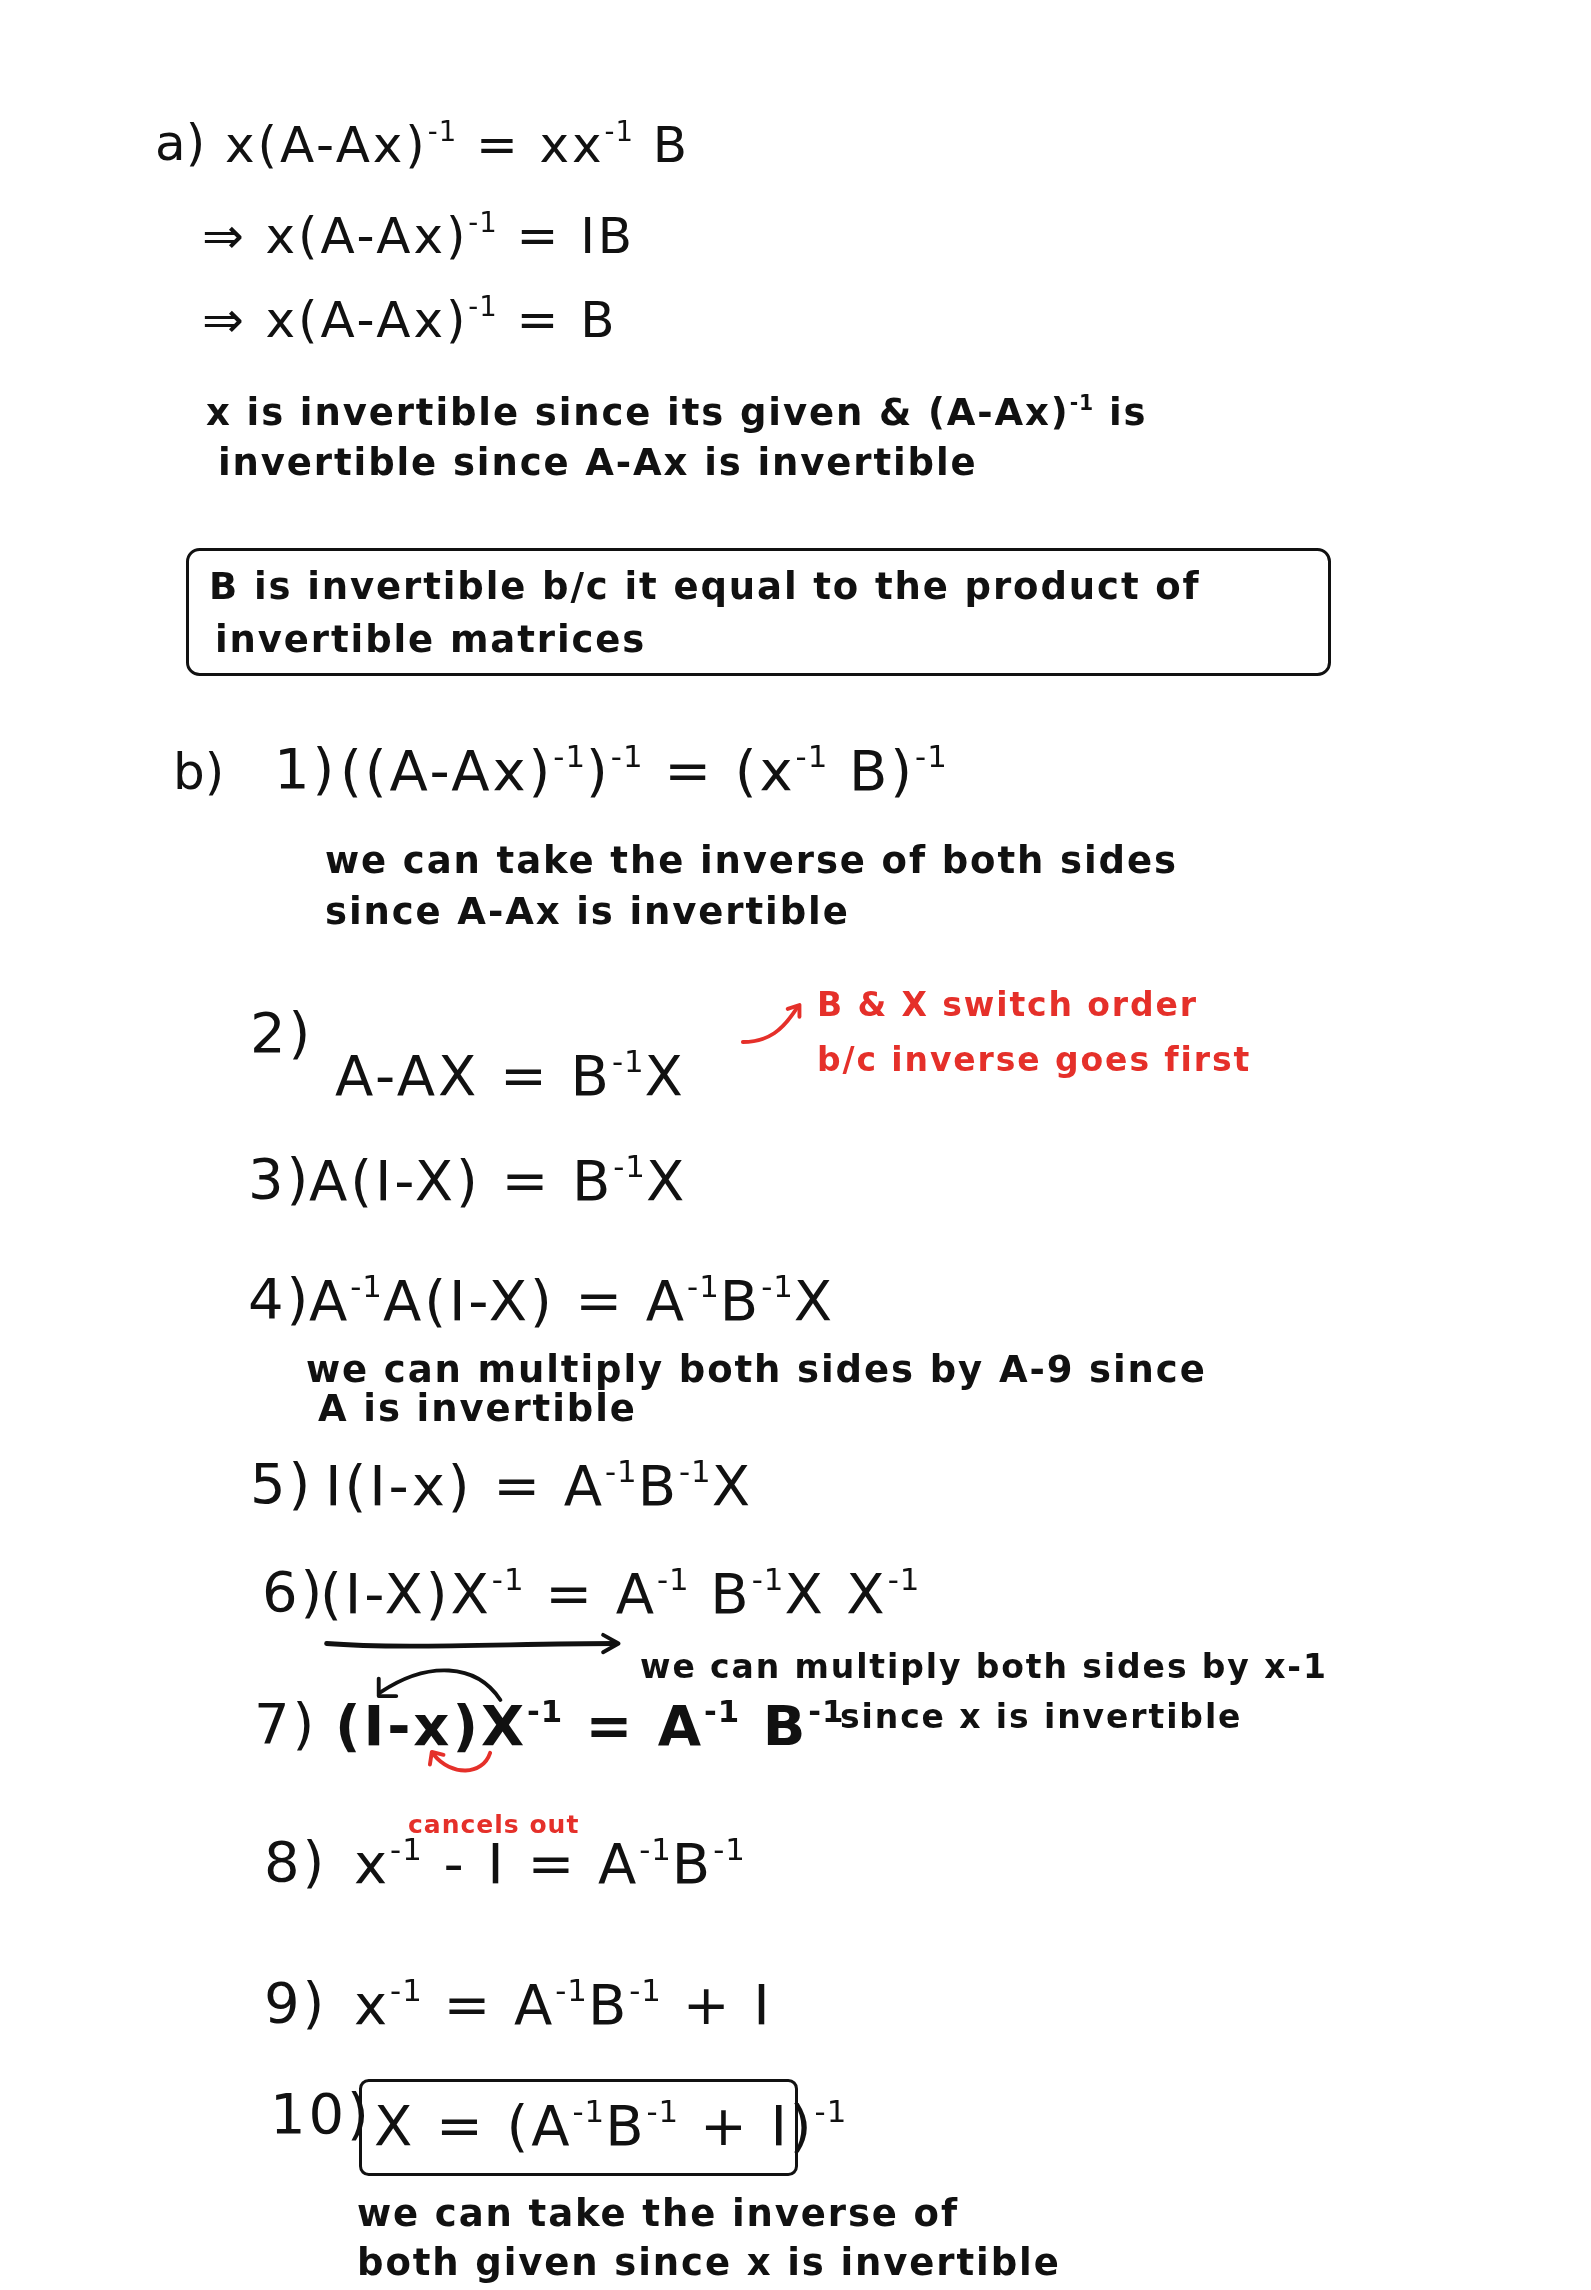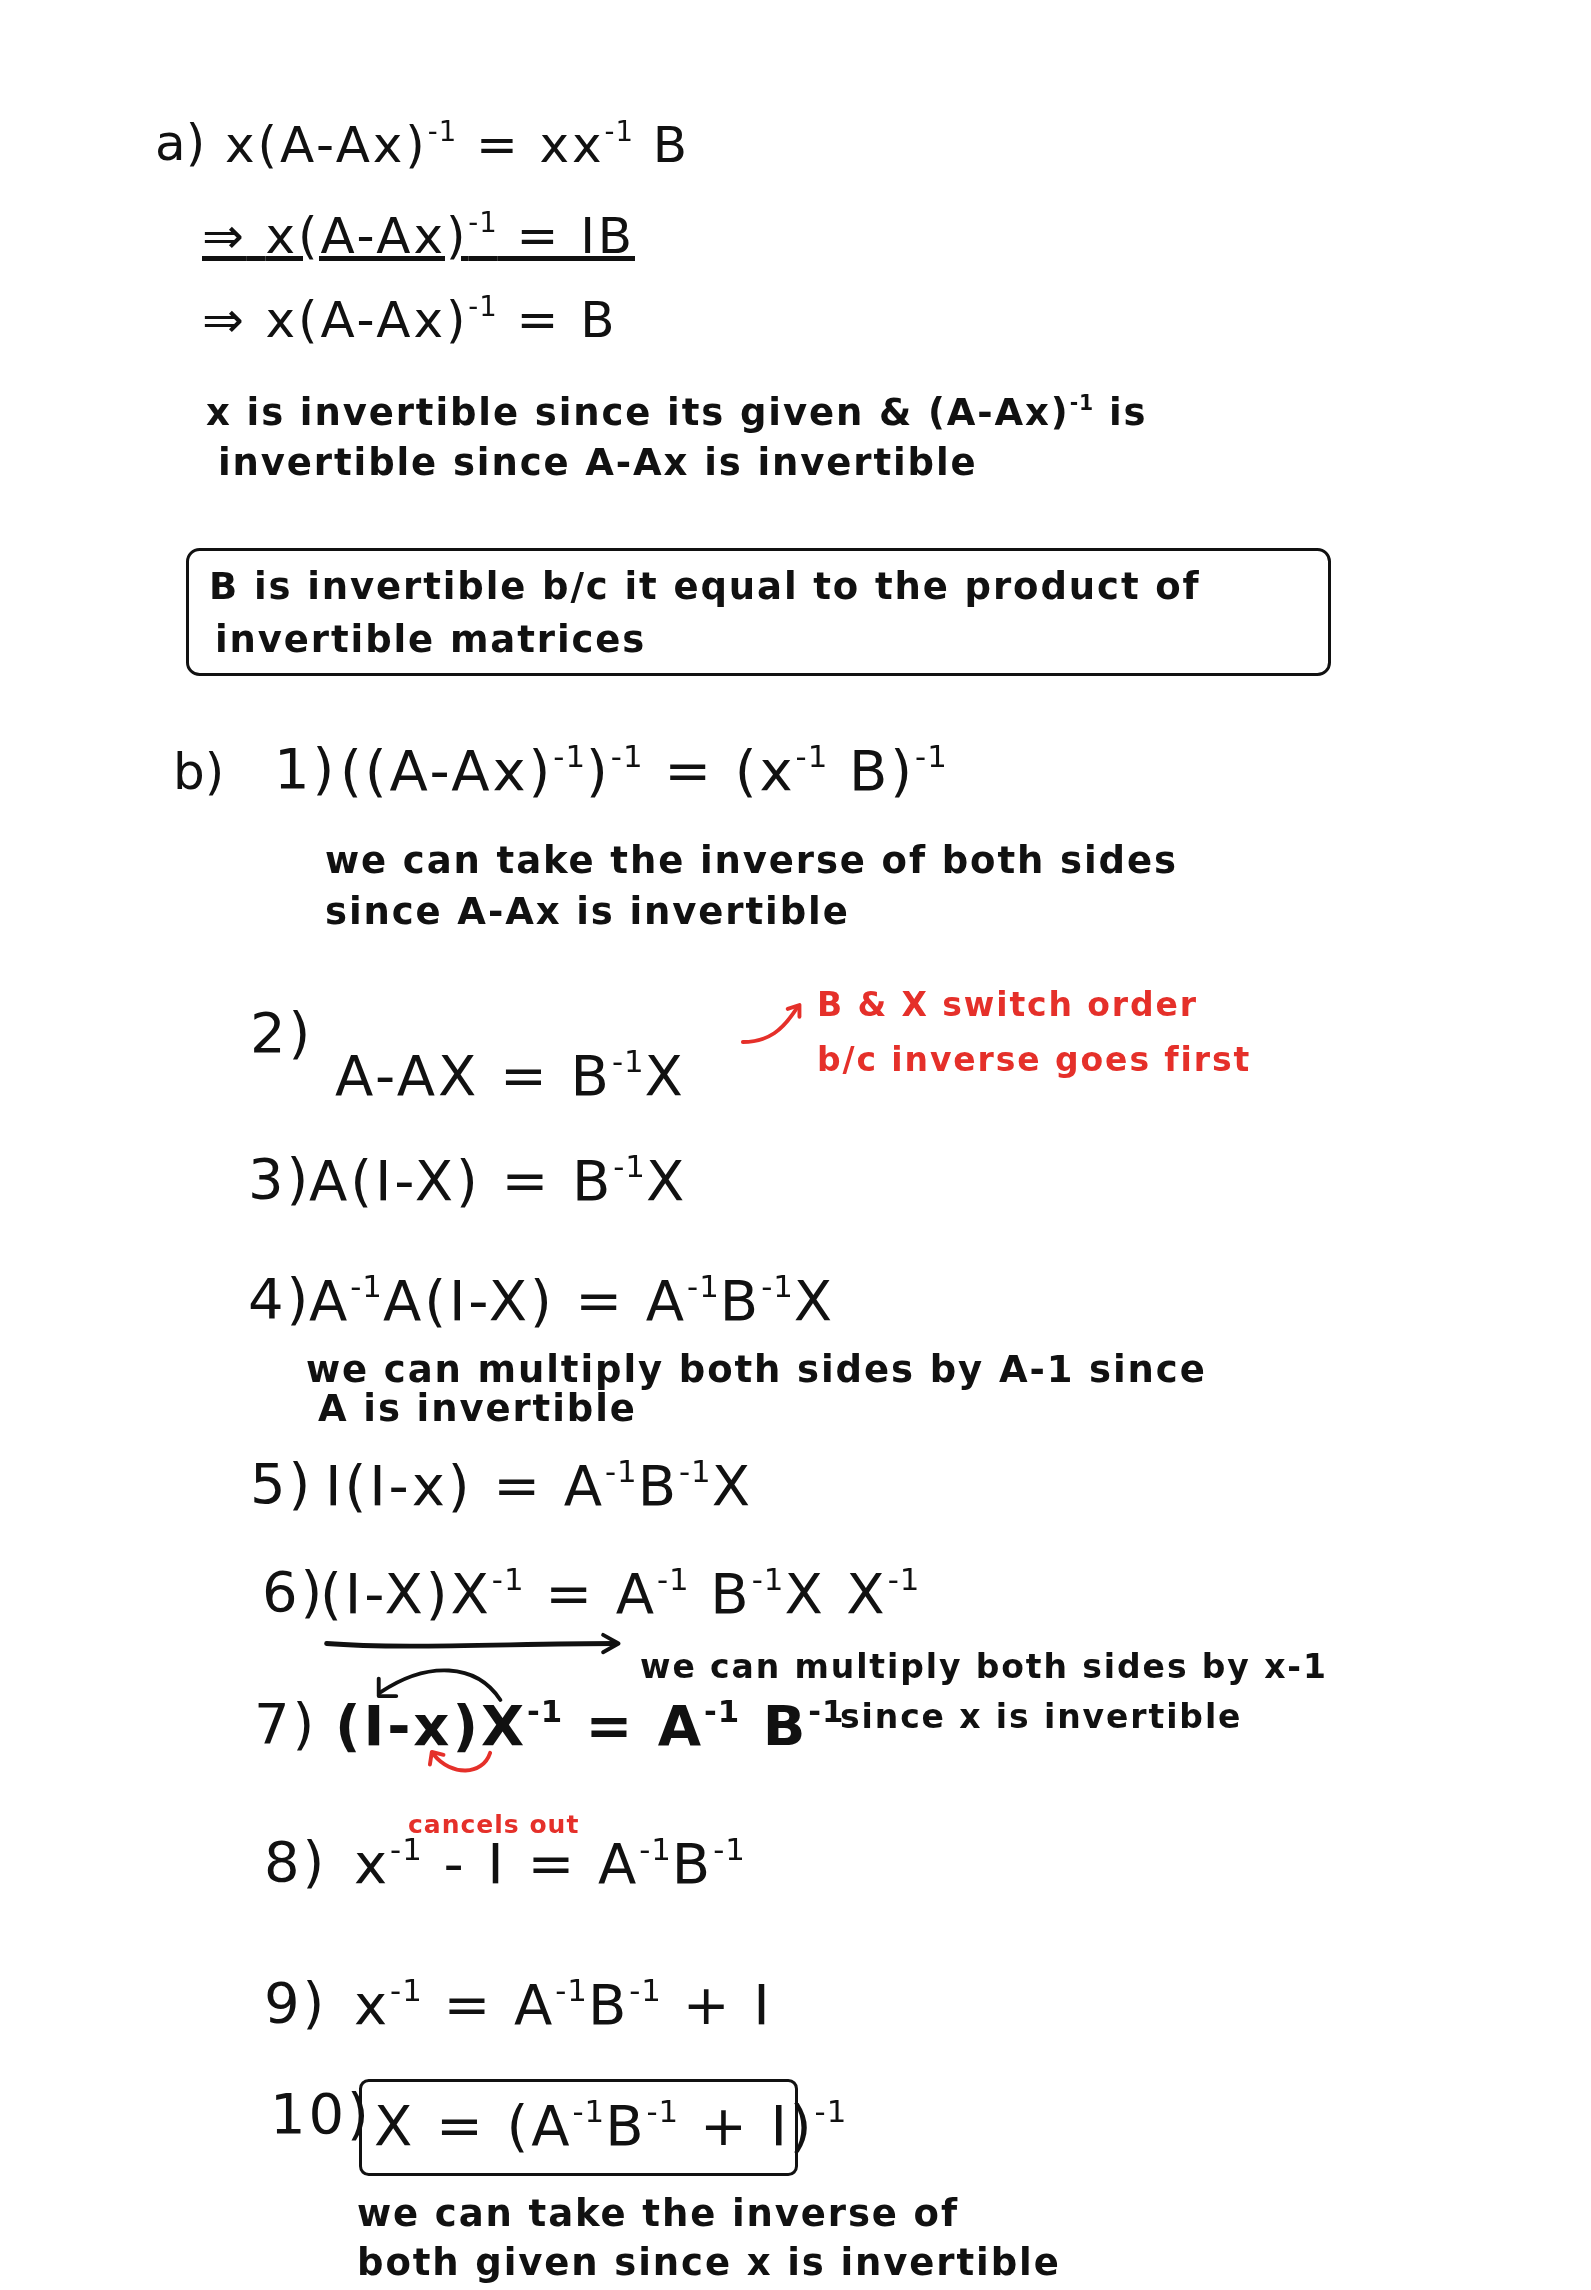--- a/index.html
+++ b/index.html
@@ -19,21 +19,21 @@
 </style>
 </head>
 <body>
 
 <div class="ln label" style="left:155px; top:118px;">a)</div>
 
 <div class="ln eq" style="left:225px; top:118px;">
   <span>x(A-Ax)</span><sup>-1</sup><span> = x</span><span>x</span><sup>-1</sup><span> B</span>
 </div>
 
-<div class="ln eq" style="left:202px; top:209px;text-decoration:underline;">
+<div class="ln eq" style="left:202px; top:209px;">
   <span>⇒</span>
   <span>x(A-Ax)</span><sup>-1</sup><span> = IB</span>
 </div>
 
 <div class="ln eq" style="left:202px; top:293px;">
   <span>⇒</span>
   <span>x(A-Ax)</span><sup>-1</sup><span> = B</span>
 </div>
 
 <div class="ln note" style="left:206px; top:393px;">
@@ -67,21 +67,21 @@
 
 <div class="ln eq eq-big" style="left:248px; top:1151px;">3)</div>
 <div class="ln eq eq-big" style="left:309px; top:1151px;">
   <span>A(I-X) = B</span><sup>-1</sup><span>X</span>
 </div>
 
 <div class="ln eq eq-big" style="left:248px; top:1271px;">4)</div>
 <div class="ln eq eq-big" style="left:309px; top:1271px;">
   <span>A</span><sup>-1</sup><span>A(I-X) = A</span><sup>-1</sup><span>B</span><sup>-1</sup><span>X</span>
 </div>
-<div class="ln note" style="left:306px; top:1351px;">we can multiply both sides by A-1 since</div>
+<div class="ln note" style="left:306px; top:1351px;">we can multiply both sides by A-9 since</div>
 <div class="ln note" style="left:318px; top:1390px;">A is invertible</div>
 
 <div class="ln eq eq-big" style="left:250px; top:1456px;">5)</div>
 <div class="ln eq eq-big" style="left:325px; top:1456px;">
   <span>I(I-x) = A</span><sup>-1</sup><span>B</span><sup>-1</sup><span>X</span>
 </div>
 
 <div class="ln eq eq-big" style="left:262px; top:1564px;">6)</div>
 <div class="ln eq eq-big" style="left:320px; top:1564px;">
   <span>(I-X)X</span><sup>-1</sup><span> = A</span><sup>-1</sup><span> B</span><sup>-1</sup><span>X X</span><sup>-1</sup>

